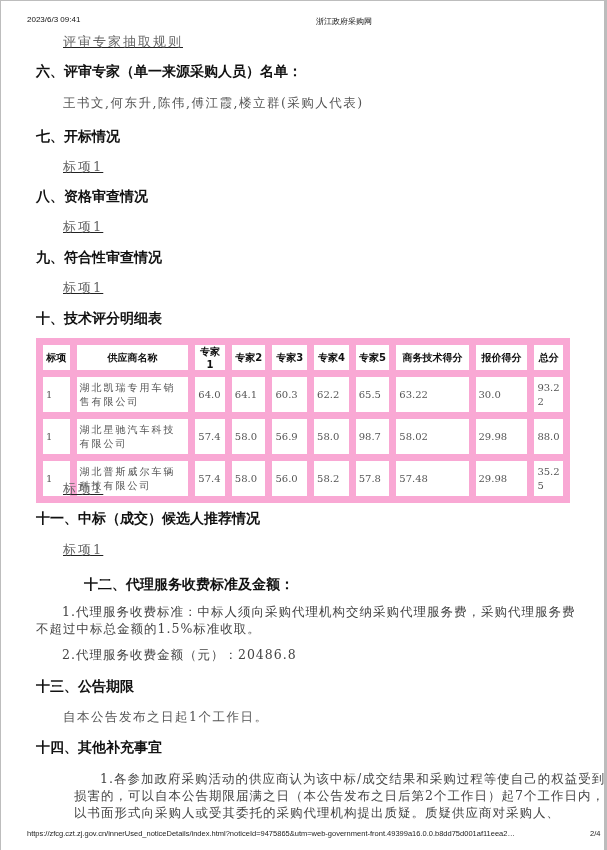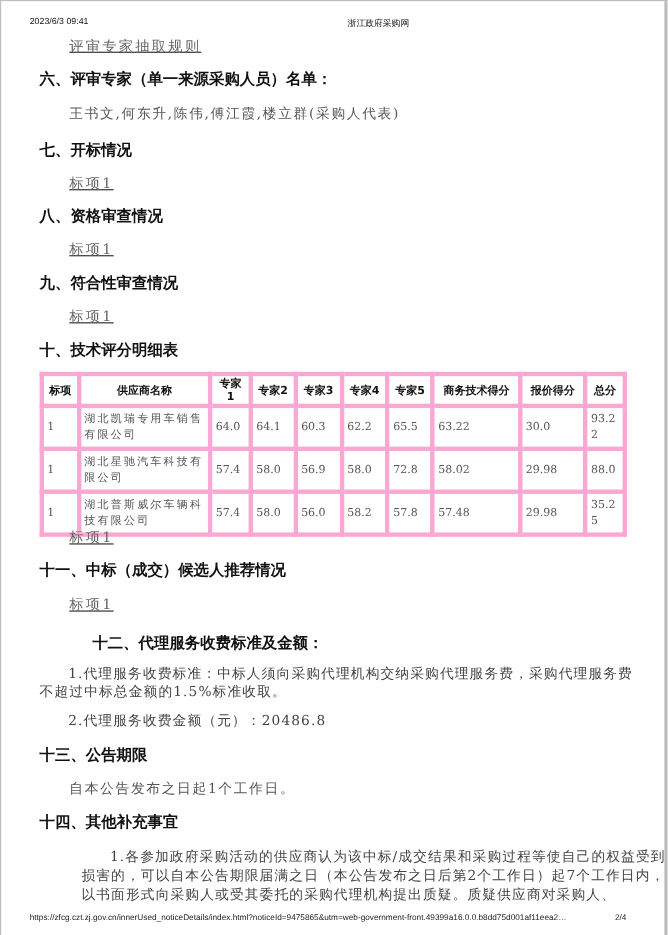--- a/index.html
+++ b/index.html
@@ -19,31 +19,31 @@
   .h {
     position:absolute; left:36px; font-family:"DejaVu Sans", sans-serif; font-weight:bold;
     font-size:14px; color:#111;
   }
   .p { position:absolute; font-size:12.5px; color:#555; letter-spacing:1.5px; }
   table.tech {
     position:absolute; left:36px; top:338px; width:534px; border-collapse:collapse;
     font-size:10px; color:#555;
   }
   table.tech th, table.tech td {
-    border:4px solid #f9a8d4; padding:0 3px;
+    border:7px solid #f9a8d4; padding:0 3px;
   }
   table.tech th { height:22px; color:#111; font-weight:bold; font-family:"DejaVu Sans", sans-serif; font-size:10px; }
   table.tech td { height:35px; line-height:14px; }
   .wrap { letter-spacing:2px; }
   .para {
     position:absolute; left:36px; width:540px; font-size:12.5px; color:#444; line-height:17px;
     letter-spacing:1px; text-indent:26px;
   }
   .ftr-url { position:absolute; left:27px; top:829px; font-family:"Liberation Sans", sans-serif; font-size:7.5px; color:#222; white-space:nowrap; }
-  .ftr-page { position:absolute; left:559px; top:829px; font-family:"Liberation Sans", sans-serif; font-size:7.5px; color:#222; }
+  .ftr-page { position:absolute; left:590px; top:829px; font-family:"Liberation Sans", sans-serif; font-size:7.5px; color:#222; }
 </style>
 </head>
 <body>
 
 <div class="frame-top"></div>
 <div class="frame-left"></div>
 <div class="frame-right"></div>
 
 <div class="hdr-date">2023/6/3 09:41</div>
 <div class="hdr-site">浙江政府采购网</div>
@@ -104,21 +104,21 @@
       <td>30.0</td>
       <td style="word-break:break-all;">93.22</td>
     </tr>
     <tr>
       <td>1</td>
       <td class="wrap">湖北星驰汽车科技有限公司</td>
       <td>57.4</td>
       <td>58.0</td>
       <td>56.9</td>
       <td>58.0</td>
-      <td>72.8</td>
+      <td>98.7</td>
       <td>58.02</td>
       <td>29.98</td>
       <td style="word-break:break-all;margin-left:39px;">88.0</td>
     </tr>
     <tr>
       <td>1</td>
       <td class="wrap">湖北普斯威尔车辆科技有限公司</td>
       <td>57.4</td>
       <td>58.0</td>
       <td>56.0</td>

